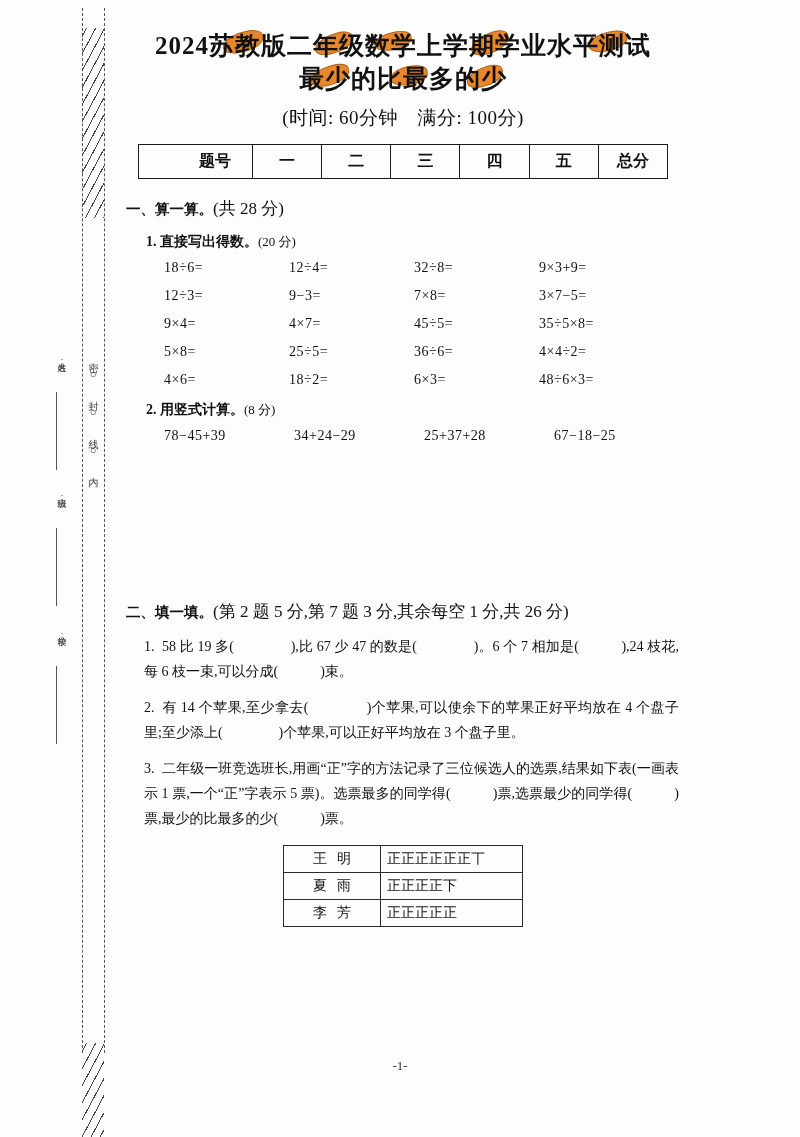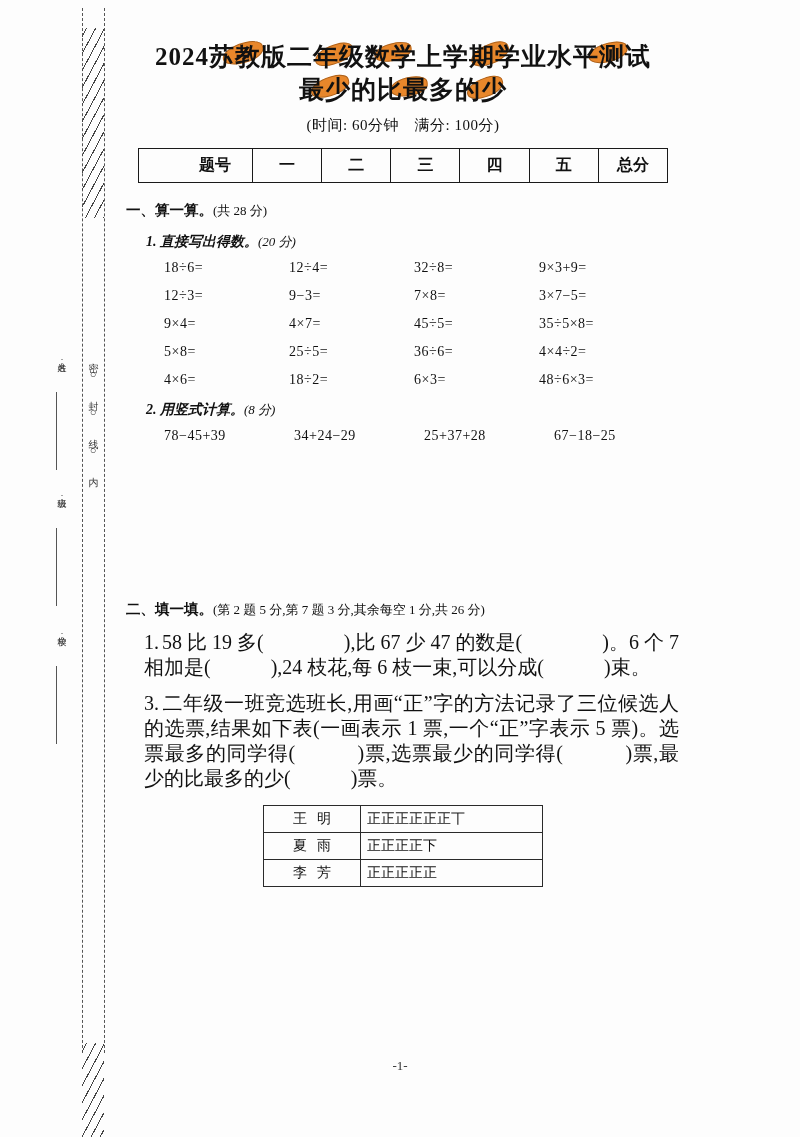--- a/index.html
+++ b/index.html
@@ -82,21 +82,21 @@
   }
   .field-line{
     position:absolute;
     left:56px;width:0;
     border-left:1px solid #555;
     height:78px;
   }
   
   .content{
     position:absolute;
-    left:118px;top:25px;
+    left:118px;top:14px;
     width:570px;height:1040px;
   }
   .title-wrap{
     position:relative;
     text-align:center;
     margin-top:16px;
   }
   .title1,.title2{
     font-family:"Liberation Serif","DejaVu Serif",serif;
     font-weight:bold;
@@ -110,21 +110,21 @@
   .brush{
     position:absolute;
     z-index:1;
     background:#e8872b;
     border-radius:60% 40% 55% 45%;
     transform:rotate(-14deg);
     box-shadow:0 0 0 1px rgba(60,30,0,.35) inset;
   }
   .subtitle{
     text-align:center;
-    font-size:15px;
+    font-size:19px;
     margin-top:9px;
     letter-spacing:.5px;
   }
   
   table.score{
     border-collapse:collapse;
     width:530px;
     margin:13px auto 0 auto;
     table-layout:fixed;
   }
@@ -136,26 +136,25 @@
     font-size:16px;
     font-weight:bold;
   }
   table.score td.lead{width:72px;padding-left:40px;}
   
   .sec-head{
     font-size:14.5px;
     font-weight:bold;
     margin:18px 0 0 8px;
   }
-  .sec-head .pts{font-weight:normal;font-size:13px;text-align:center;}
+  .sec-head .pts{font-weight:normal;font-size:17px;text-align:center;}
   .q-head{
     font-size:14px;
     font-weight:bold;
     margin:13px 0 0 28px;
-    font-style:italic;
   }
   .q-head .pts{font-weight:normal;font-size:13px;}
   .calc-grid{
     margin:9px 0 0 46px;
     width:500px;
   }
   .calc-grid .row{
     display:flex;
     margin-bottom:12px;
   }
@@ -173,39 +172,39 @@
   }
   .vert-row .cell{
     width:130px;
     font-size:14px;
     letter-spacing:.5px;
     white-space:nowrap;
   }
   .spacer{height:130px;}
   .q-item{
     margin:11px 0 0 26px;
-    font-size:20px;
+    font-size:14px;
     line-height:25px;
     width:535px;
     text-align:justify;
   }
   .q-item .num{
     display:inline-block;
     width:18px;
     font-weight:normal;
   }
   .q-body{
     display:inline;
   }
   
   table.tally{
     border-collapse:collapse;
     margin:14px auto 3px auto;
     table-layout:fixed;
-    width:280px;
+    width:240px;
   }
   table.tally td{
     border:1.2px solid #2a2a2a;
     height:26px;
     font-size:14px;
     padding:0 6px;
   }
   table.tally td.name{
     width:84px;
     text-align:center;
@@ -342,20 +341,23 @@
     <div class="spacer"></div>
 
     <div class="sec-head">
       <span>二、填一填。</span><span class="pts">(第 2 题 5 分,第 7 题 3 分,其余每空 1 分,共 26 分)</span>
     </div>
 
     <div class="q-item">
       <span class="num">1.</span><span class="q-body">58 比 19 多(　　　　),比 67 少 47 的数是(　　　　)。6 个 7 相加是(　　　),24 枝花,每 6 枝一束,可以分成(　　　)束。</span>
     </div>
 
+    <div class="q-item">
+      <span class="num">2.</span><span class="q-body">有 14 个苹果,至少拿去(　　　　)个苹果,可以使余下的苹果正好平均放在 4 个盘子里;至少添上(　　　　)个苹果,可以正好平均放在 3 个盘子里。</span>
+    </div>
 
     <div class="q-item">
       <span class="num">3.</span><span class="q-body">二年级一班竞选班长,用画“正”字的方法记录了三位候选人的选票,结果如下表(一画表示 1 票,一个“正”字表示 5 票)。选票最多的同学得(　　　)票,选票最少的同学得(　　　)票,最少的比最多的少(　　　)票。</span>
     </div>
 
     <table class="tally">
       <tbody>
           <tr>
         <td class="name">王明</td>
         <td class="marks">正正正正正正丅</td>

